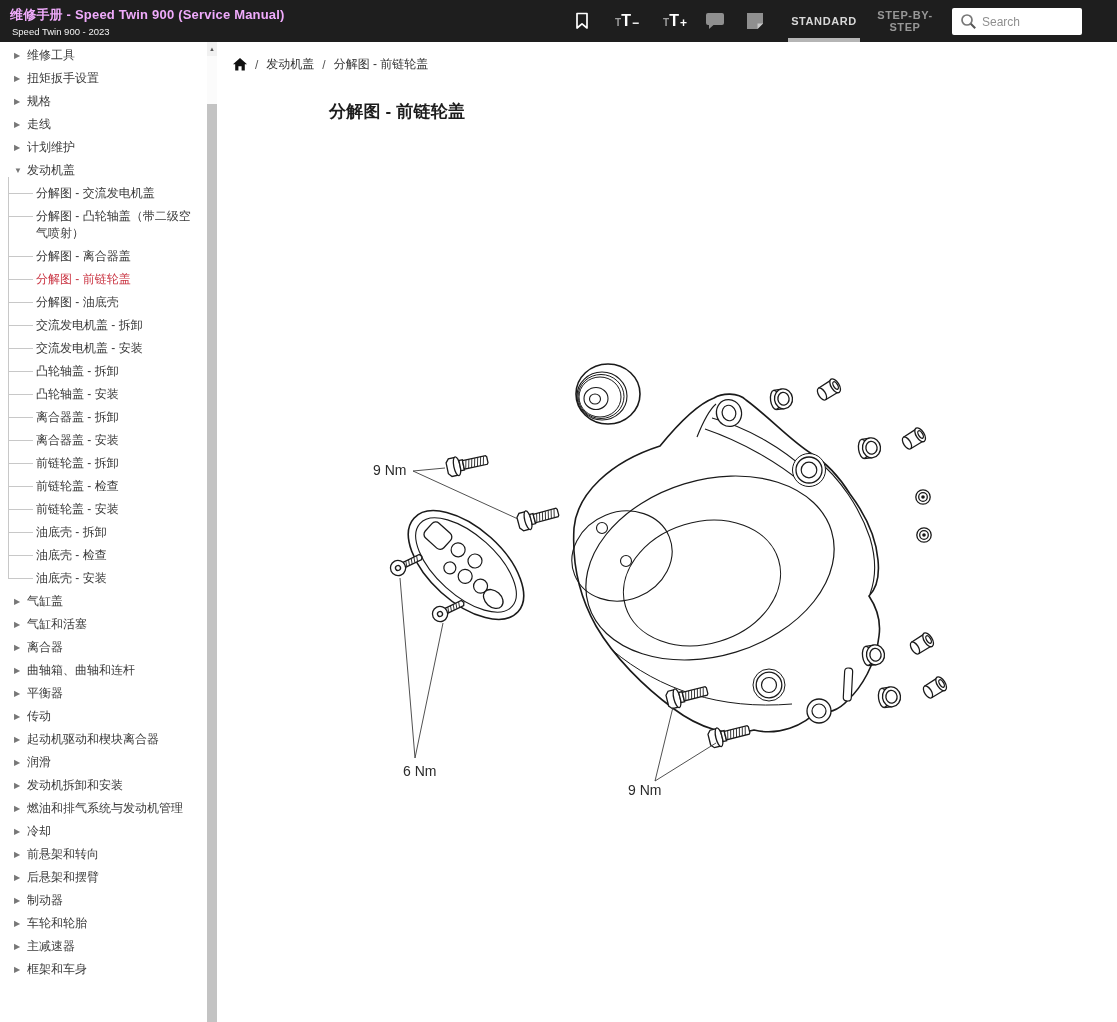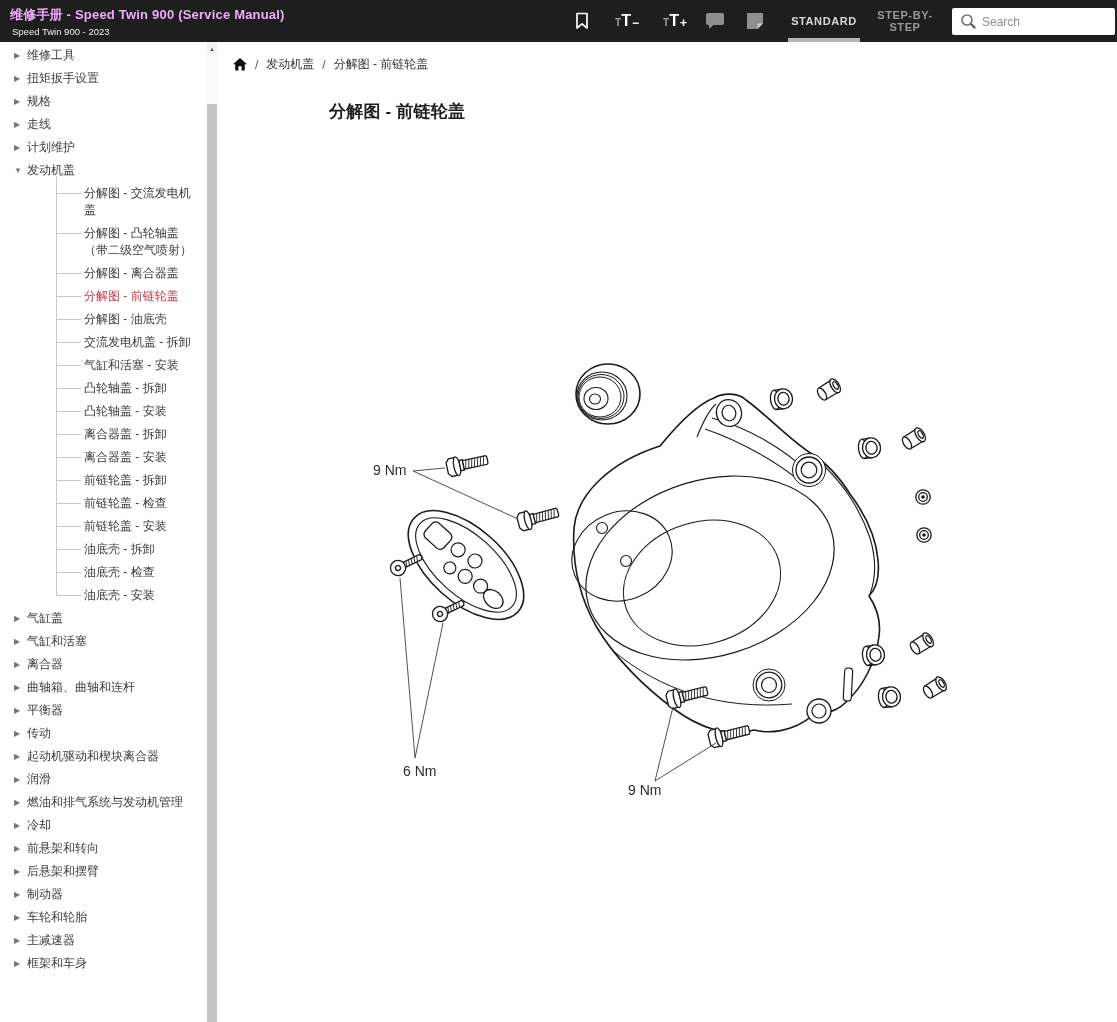--- a/index.html
+++ b/index.html
@@ -15,31 +15,31 @@
   .manual-title{position:absolute; left:10px; top:6px; color:#f0abfc; font-size:13px; font-weight:bold; letter-spacing:.2px;}
   .manual-subtitle{position:absolute; left:12px; top:26px; color:#f2f2f2; font-size:9.5px; font-weight:normal;}
   .hbtn{position:absolute; top:0; height:42px; display:flex; align-items:center; justify-content:center; cursor:pointer; background:none; border:none;}
   .tt{display:flex; align-items:flex-end; line-height:1;}
   .tt .t-sm{font-size:10px; color:#9e9e9e; font-weight:bold; margin-bottom:1px;}
   .tt .t-lg{font-size:16px; color:#fff; font-weight:bold;}
   .tt .t-op{font-size:12px; color:#fff; font-weight:bold; margin-left:1px;}
   .tab{position:absolute; top:0; height:42px; display:flex; align-items:center; justify-content:center; font-size:11px; letter-spacing:.6px; color:#989898; cursor:pointer; background:none; border:none; font-weight:bold;}
   .tab.active{color:#d8d8d8;}
   .tab.active::after{content:""; position:absolute; left:2px; right:2px; bottom:0; height:4px; background:#b5b5b5;}
-  .searchbox{position:absolute; left:952px; top:8px; width:163px; height:27px; background:#fff; border-radius:2px;}
+  .searchbox{position:absolute; left:952px; top:8px; width:130px; height:27px; background:#fff; border-radius:2px;}
   .searchbox svg{position:absolute; left:8px; top:5px;}
   .searchbox input{position:absolute; left:30px; top:0; width:128px; height:27px; border:none; outline:none; font-size:12px; color:#333; font-family:"Liberation Sans",sans-serif; background:transparent;}
   .searchbox input::placeholder{color:#8f8f8f;}
 
   
   .sidebar{position:absolute; left:0; top:42px; width:207px; bottom:0; background:#fff; overflow:hidden; padding-top:2px;}
   .sidebar ul{list-style:none;}
   .nav-row{padding:3px 6px 3px 14px; font-size:12px; line-height:17px; color:var(--side-text); cursor:pointer; white-space:nowrap;}
   .arrow{display:inline-block; width:13px; font-size:8px; color:#777; vertical-align:1px;}
-  .tree{position:relative;margin-left:48px;}
+  .tree{position:relative;}
   .tree::before{content:""; position:absolute; left:8px; top:-5px; bottom:11px; border-left:1px solid var(--line);}
   .tree-item{position:relative; padding:3px 10px 3px 36px; font-size:12px; line-height:17px; color:var(--side-text); cursor:pointer;}
   .tree-item::before{content:""; position:absolute; left:8px; top:11px; width:25px; border-top:1px solid var(--line);}
   .tree-item.selected{color:var(--red);}
 
   
   .vscroll{position:absolute; left:207px; top:42px; width:10px; bottom:0; background:#fbfbfb;}
   .vscroll .up{position:absolute; top:0; left:0; right:0; height:14px; background:#f1f1f1; color:#555; font-size:6px; text-align:center; line-height:14px; cursor:pointer;}
   .vscroll .thumb{position:absolute; left:0; right:0; top:62px; bottom:0; background:#c3c3c3; cursor:pointer;}
 
@@ -129,21 +129,21 @@
       </li>
       <li>
         <div class="nav-row"><span class="arrow">▼</span><span>发动机盖</span></div>
         <ul class="tree">
           <li class="tree-item">分解图 - 交流发电机盖</li>
           <li class="tree-item">分解图 - 凸轮轴盖（带二级空气喷射）</li>
           <li class="tree-item">分解图 - 离合器盖</li>
           <li class="tree-item selected">分解图 - 前链轮盖</li>
           <li class="tree-item">分解图 - 油底壳</li>
           <li class="tree-item">交流发电机盖 - 拆卸</li>
-          <li class="tree-item">气缸和活塞 - 安装</li>
+          <li class="tree-item">交流发电机盖 - 安装</li>
           <li class="tree-item">凸轮轴盖 - 拆卸</li>
           <li class="tree-item">凸轮轴盖 - 安装</li>
           <li class="tree-item">离合器盖 - 拆卸</li>
           <li class="tree-item">离合器盖 - 安装</li>
           <li class="tree-item">前链轮盖 - 拆卸</li>
           <li class="tree-item">前链轮盖 - 检查</li>
           <li class="tree-item">前链轮盖 - 安装</li>
           <li class="tree-item">油底壳 - 拆卸</li>
           <li class="tree-item">油底壳 - 检查</li>
           <li class="tree-item">油底壳 - 安装</li>
@@ -165,20 +165,23 @@
         <div class="nav-row"><span class="arrow">▶</span><span>平衡器</span></div>
       </li>
       <li>
         <div class="nav-row"><span class="arrow">▶</span><span>传动</span></div>
       </li>
       <li>
         <div class="nav-row"><span class="arrow">▶</span><span>起动机驱动和楔块离合器</span></div>
       </li>
       <li>
         <div class="nav-row"><span class="arrow">▶</span><span>润滑</span></div>
+      </li>
+      <li>
+        <div class="nav-row"><span class="arrow">▶</span><span>发动机拆卸和安装</span></div>
       </li>
       <li>
         <div class="nav-row"><span class="arrow">▶</span><span>燃油和排气系统与发动机管理</span></div>
       </li>
       <li>
         <div class="nav-row"><span class="arrow">▶</span><span>冷却</span></div>
       </li>
       <li>
         <div class="nav-row"><span class="arrow">▶</span><span>前悬架和转向</span></div>
       </li>

